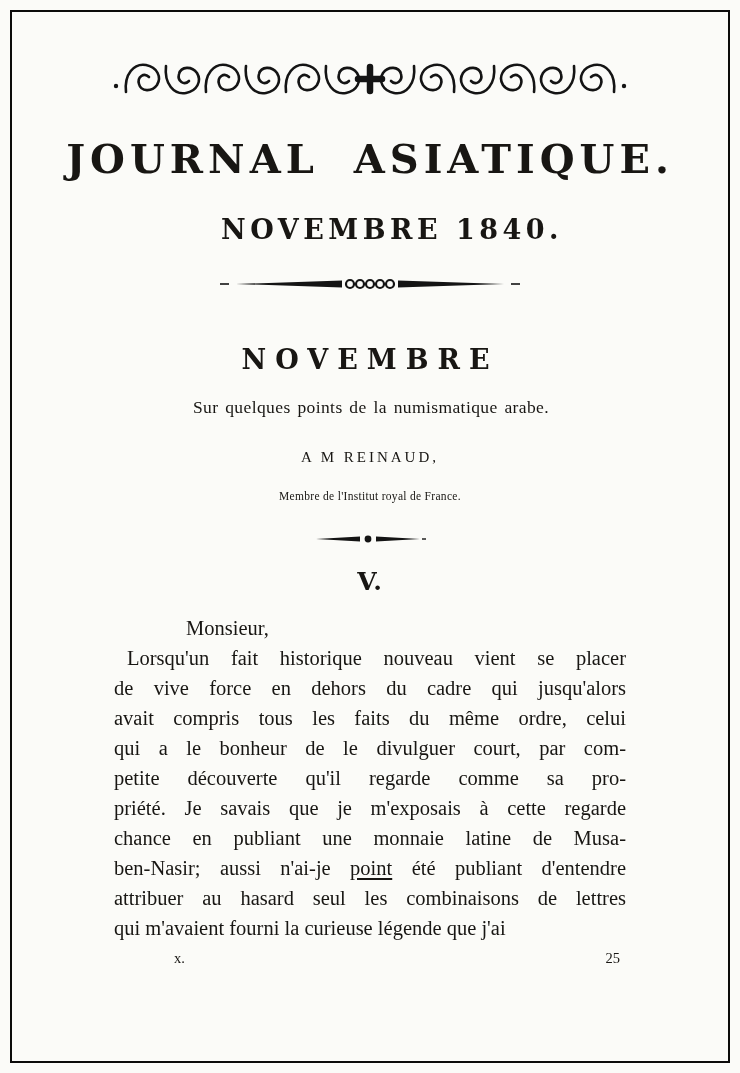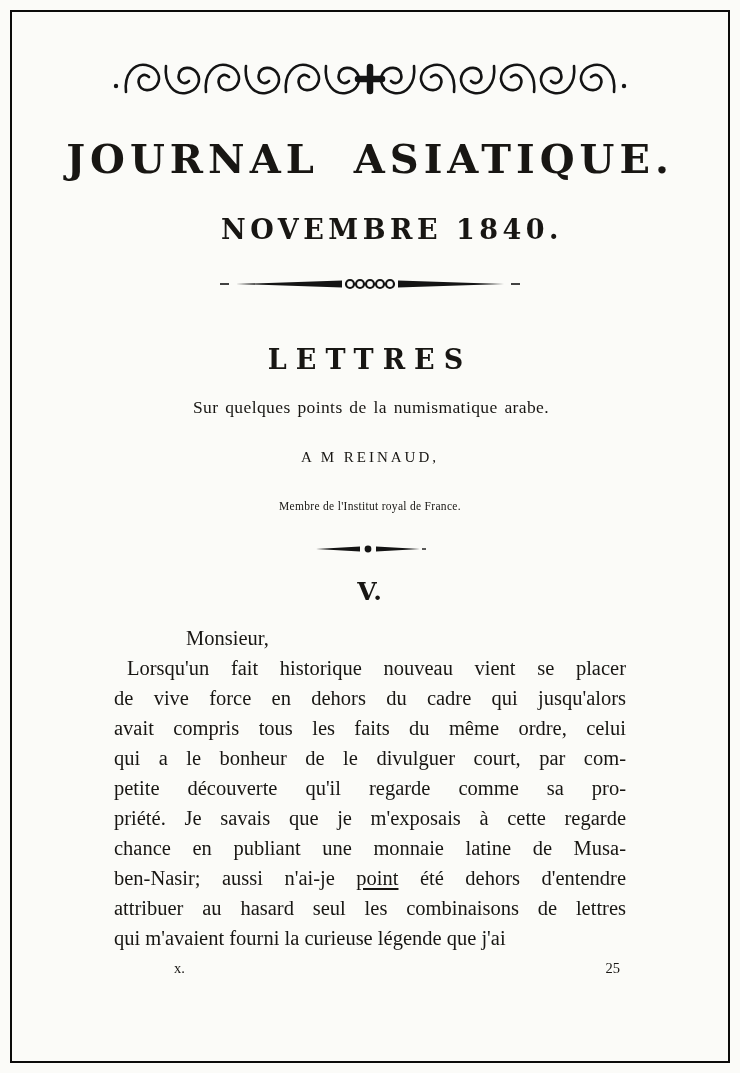--- a/index.html
+++ b/index.html
@@ -55,21 +55,21 @@
     word-spacing: 2px;
   }
   .addressee {
     margin: 30px 0 0 0;
     font-weight: 400;
     font-size: 15px;
     line-height: 18px;
     letter-spacing: 3px;
   }
   .addressee-role {
-    margin: 33px 0 0 0;
+    margin: 23px 0 0 0;
     font-size: 11.5px;
     line-height: 14px;
     letter-spacing: 0.3px;
   }
   .divider-small { margin-top: 26px; height: 12px; }
   .section-number {
     margin: 26px 0 0 0;
     font-family: "DejaVu Serif", "Liberation Serif", serif;
     font-weight: 700;
     font-size: 25px;
@@ -138,21 +138,21 @@
         <circle cx="130" cy="8" r="4" fill="none" stroke="#141414" stroke-width="2.2"></circle>
         <circle cx="140" cy="8" r="4" fill="none" stroke="#141414" stroke-width="2.2"></circle>
         <circle cx="150" cy="8" r="4" fill="none" stroke="#141414" stroke-width="2.2"></circle>
         <circle cx="160" cy="8" r="4" fill="none" stroke="#141414" stroke-width="2.2"></circle>
         <circle cx="170" cy="8" r="4" fill="none" stroke="#141414" stroke-width="2.2"></circle>
         <path d="M284,8 L178,4.6 L178,11.4 Z" fill="#141414"></path>
         <rect x="291" y="7.2" width="9" height="1.6" fill="#141414"></rect>
       </svg>
     </div>
 
-    <h3 class="article-title">LETTRES</h3>
+    <h3 class="article-title">NOVEMBRE</h3>
     <p class="article-subtitle">Sur quelques points de la numismatique arabe.</p>
     <p class="addressee">A M REINAUD,</p>
     <p class="addressee-role">Membre de l'Institut royal de France.</p>
 
     <div class="divider-small">
       <svg width="112" height="12" viewBox="0 0 112 12" aria-hidden="true">
         <path d="M2,6 L46,3.4 L46,8.6 Z" fill="#141414"></path>
         <circle cx="54" cy="6" r="3.4" fill="#141414"></circle>
         <path d="M106,6 L62,3.4 L62,8.6 Z" fill="#141414"></path>
         <rect x="108" y="5.3" width="4" height="1.4" fill="#141414"></rect>
@@ -163,21 +163,21 @@
 
     <div class="body-block">
       <div class="salutation">Monsieur,</div>
       <div class="bline first">Lorsqu'un fait historique nouveau vient se placer</div>
       <div class="bline">de vive force en dehors du cadre qui jusqu'alors</div>
       <div class="bline">avait compris tous les faits du même ordre, celui</div>
       <div class="bline">qui a le bonheur de le divulguer court, par com-</div>
       <div class="bline">petite découverte qu'il regarde comme sa pro-</div>
       <div class="bline">priété. Je savais que je m'exposais à cette regarde</div>
       <div class="bline">chance en publiant une monnaie latine de Musa-</div>
-      <div class="bline"><span>ben-Nasir; aussi n'ai-je </span><span class="u">point</span><span> été dehors d'entendre</span></div>
+      <div class="bline"><span>ben-Nasir; aussi n'ai-je </span><span class="u">point</span><span> été publiant d'entendre</span></div>
       <div class="bline">attribuer au hasard seul les combinaisons de lettres</div>
       <div class="bline last">qui m'avaient fourni la curieuse légende que j'ai</div>
     </div>
 
     <div class="footer-row">
       <span>x.</span>
       <span>25</span>
     </div>
 
   </div>

